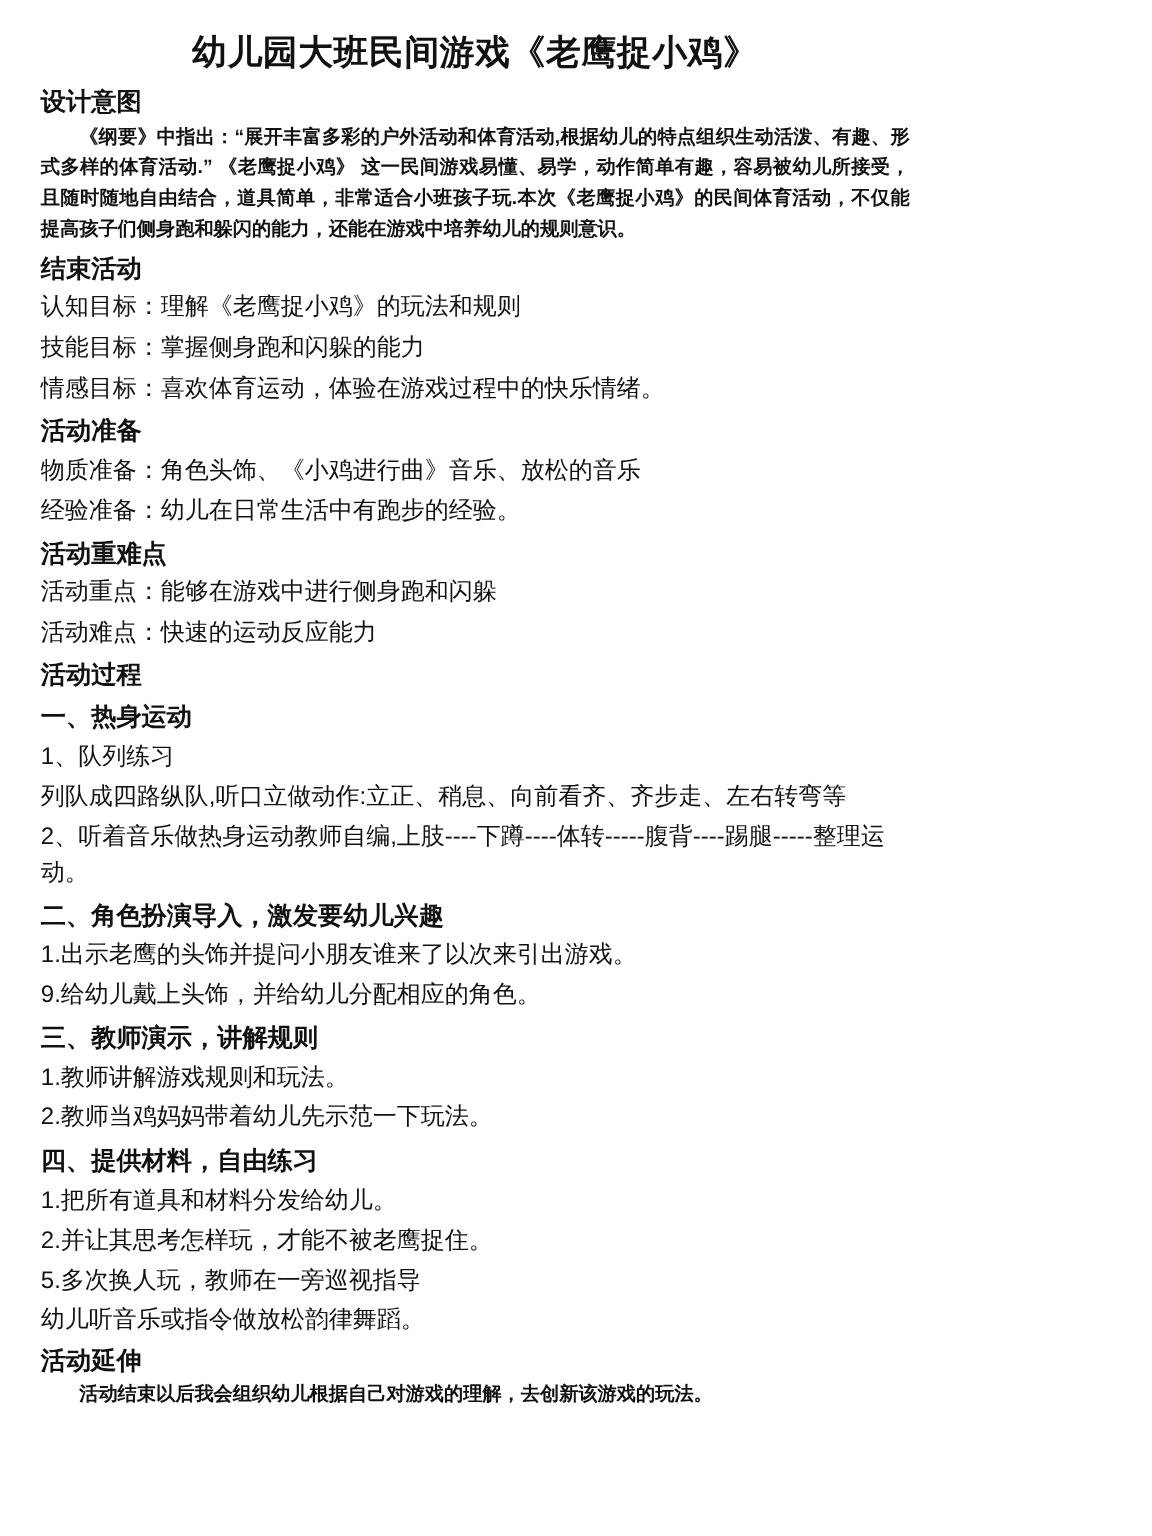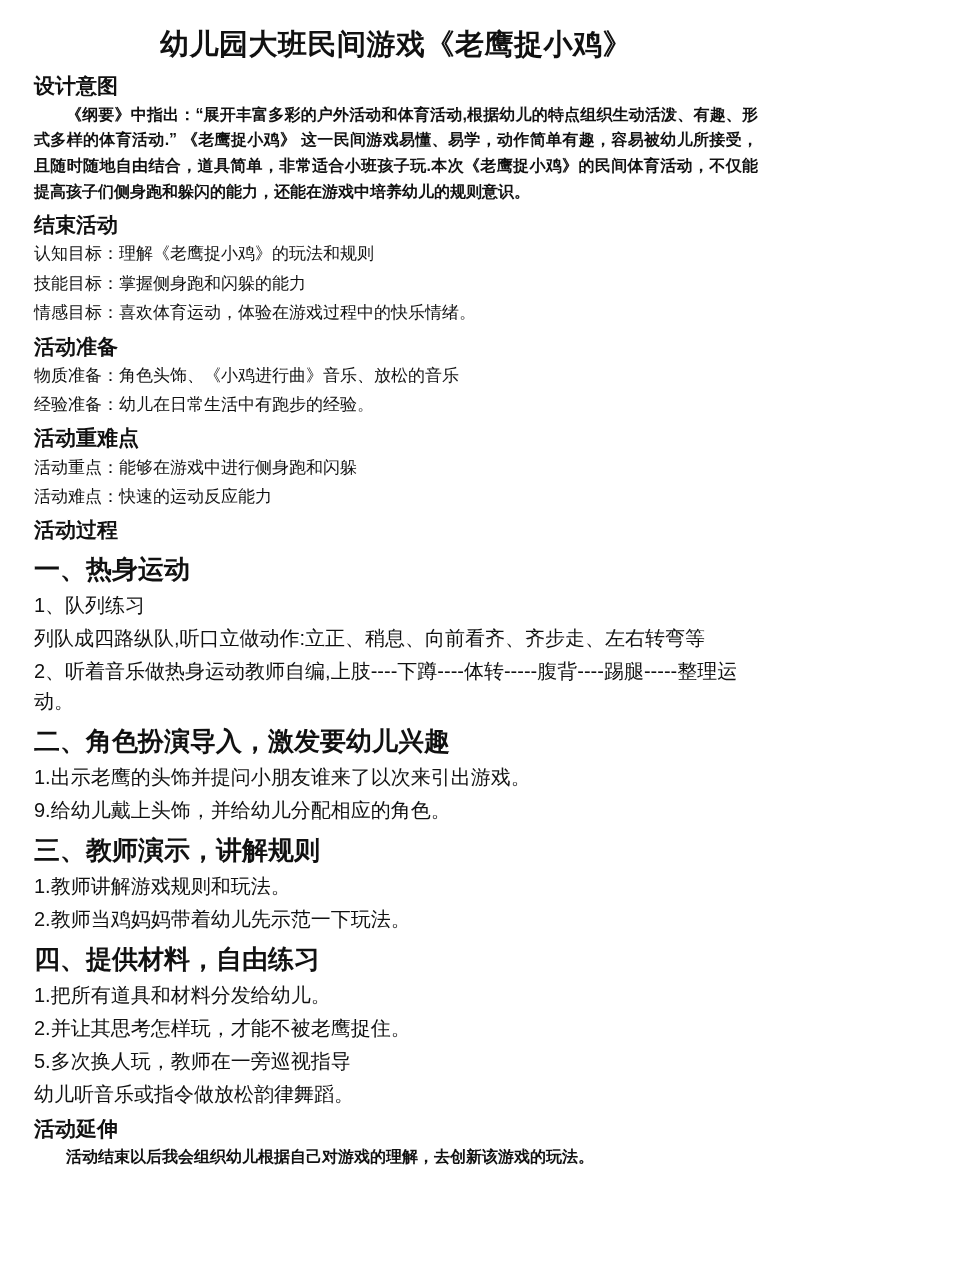--- a/index.html
+++ b/index.html
@@ -28,37 +28,37 @@
     margin: 4px 0 10px 0;
     line-height: 1.25;
   }
   h2.section-heading {
     font-size: 21px;
     font-weight: bold;
     margin: 6px 0 2px 0;
     line-height: 1.3;
   }
   h3.sub-heading {
-    font-size: 26px;
+    font-size: 21px;
     font-weight: bold;
     margin: 8px 0 2px 0;
     line-height: 1.35;
   }
   p.body-text {
     font-size: 16px;
     line-height: 1.62;
     margin: 2px 0 2px 0;
     text-align: justify;
     font-weight: bold;
   }
   p.indent {
     text-indent: 2em;
   }
   p.line {
-    font-size: 17px;
+    font-size: 20px;
     line-height: 1.55;
     margin: 3px 0;
   }
   p.small-line {
     font-size: 20px;
     line-height: 1.5;
     margin: 3px 0;
   }
   .block {
     margin-bottom: 2px;

